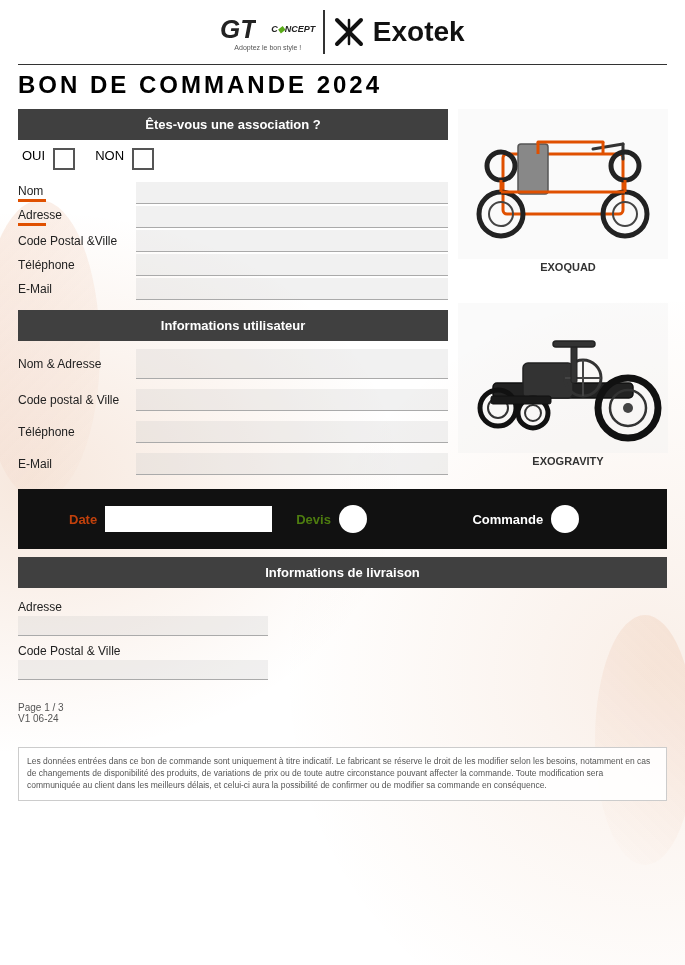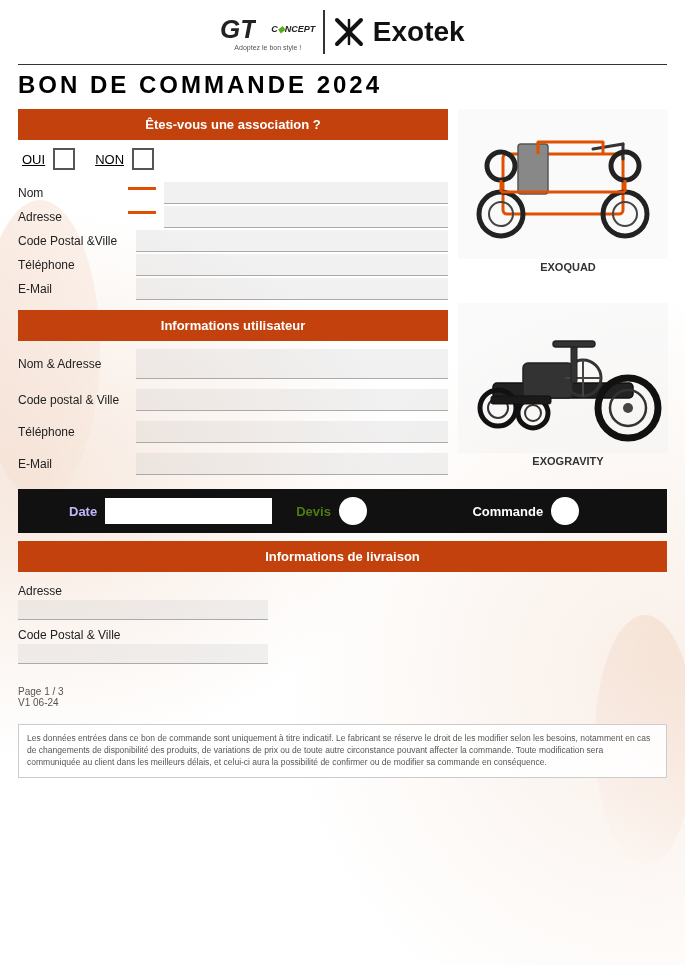--- a/index.html
+++ b/index.html
@@ -98,43 +98,42 @@
     .right-col {
       flex: 1;
       display: flex;
       flex-direction: column;
       align-items: center;
       gap: 10px;
     }
 
     
     .section-header {
-      background: #c2410c;
+      background: #404040;
       color: #fff;
       text-align: center;
       padding: 8px 10px;
       font-weight: bold;
       font-size: 13px;
       margin-bottom: 8px;
     }
 
     
     .assoc-row {
       display: flex;
       align-items: center;
       gap: 20px;
       margin-bottom: 12px;
       padding-left: 4px;
     }
 
     .assoc-option {
       display: flex;
-      align-items: center;
+      align-items: flex-start;
       gap: 8px;
-      text-decoration: underline;
     }
 
     .checkbox-square {
       width: 22px;
       height: 22px;
       border: 2px solid #555;
       background: #fff;
       display: inline-block;
       cursor: pointer;
     }
@@ -161,21 +160,21 @@
       border: none;
       border-bottom: 1.5px solid #aaa;
       background: rgba(200,200,200,0.25);
       padding: 2px 4px;
       font-size: 12px;
       outline: none;
     }
 
     .label-with-accent {
       display: flex;
-      flex-direction: row;
+      flex-direction: column;
     }
 
     
     .vehicle-box {
       text-align: center;
       width: 220px;
     }
 
     .vehicle-img {
       width: 210px;
@@ -233,21 +232,21 @@
     }
 
     
     .footer-info {
       margin-top: 10px;
       font-size: 10px;
       color: #555;
     }
 
     .footer-legal {
-      margin-top: 16px;
+      margin-top: 23px;
       border: 1px solid #ccc;
       padding: 8px;
       font-size: 8.5px;
       color: #555;
       line-height: 1.4;
       background: rgba(255,255,255,0.9);
     }
 
     
     .bg-bike-left {
@@ -485,30 +484,30 @@
 
     </div>
 
   </div>
 
   <div class="full-width-section">
 
     <div style="display:flex;align-items:stretch;background:#111;margin-bottom:8px;">
 
       <div style="display:flex;align-items:center;gap:8px;padding:8px 12px;flex:1.2;">
-        <span style="color:#c4b5fd;font-weight:bold;font-size:13px;white-space:nowrap;padding-left:39px;">Date</span>
+        <span style="color:#c2410c;font-weight:bold;font-size:13px;white-space:nowrap;padding-left:39px;">Date</span>
         <input type="text" style="height: 26px; border: none; background: rgb(255, 255, 255); padding: 2px 6px; font-size: 12px; flex: 1 1 0%; min-width: 80px;" aria-label="Date">
       </div>
 
       <div style="display:flex;align-items:center;gap:8px;padding:8px 12px;flex:1;">
         <span style="color:#4d7c0f;font-weight:bold;font-size:13px;">Devis</span>
         <div style="width:28px;height:28px;border-radius:50%;background:#fff;flex-shrink:0;"></div>
       </div>
 
-      <div style="display:flex;align-items:center;gap:8px;padding:0 12px;flex:1.2;">
+      <div style="display:flex;align-items:center;gap:8px;padding:16px 12px;flex:1.2;">
         <span style="color:#fff;font-weight:bold;font-size:13px;">Commande</span>
         <div style="width:28px;height:28px;border-radius:50%;background:#fff;flex-shrink:0;"></div>
       </div>
     </div>
 
     <div class="livraison-section">
       <div class="section-header">Informations de livraison</div>
 
       <div class="livraison-form">
 

